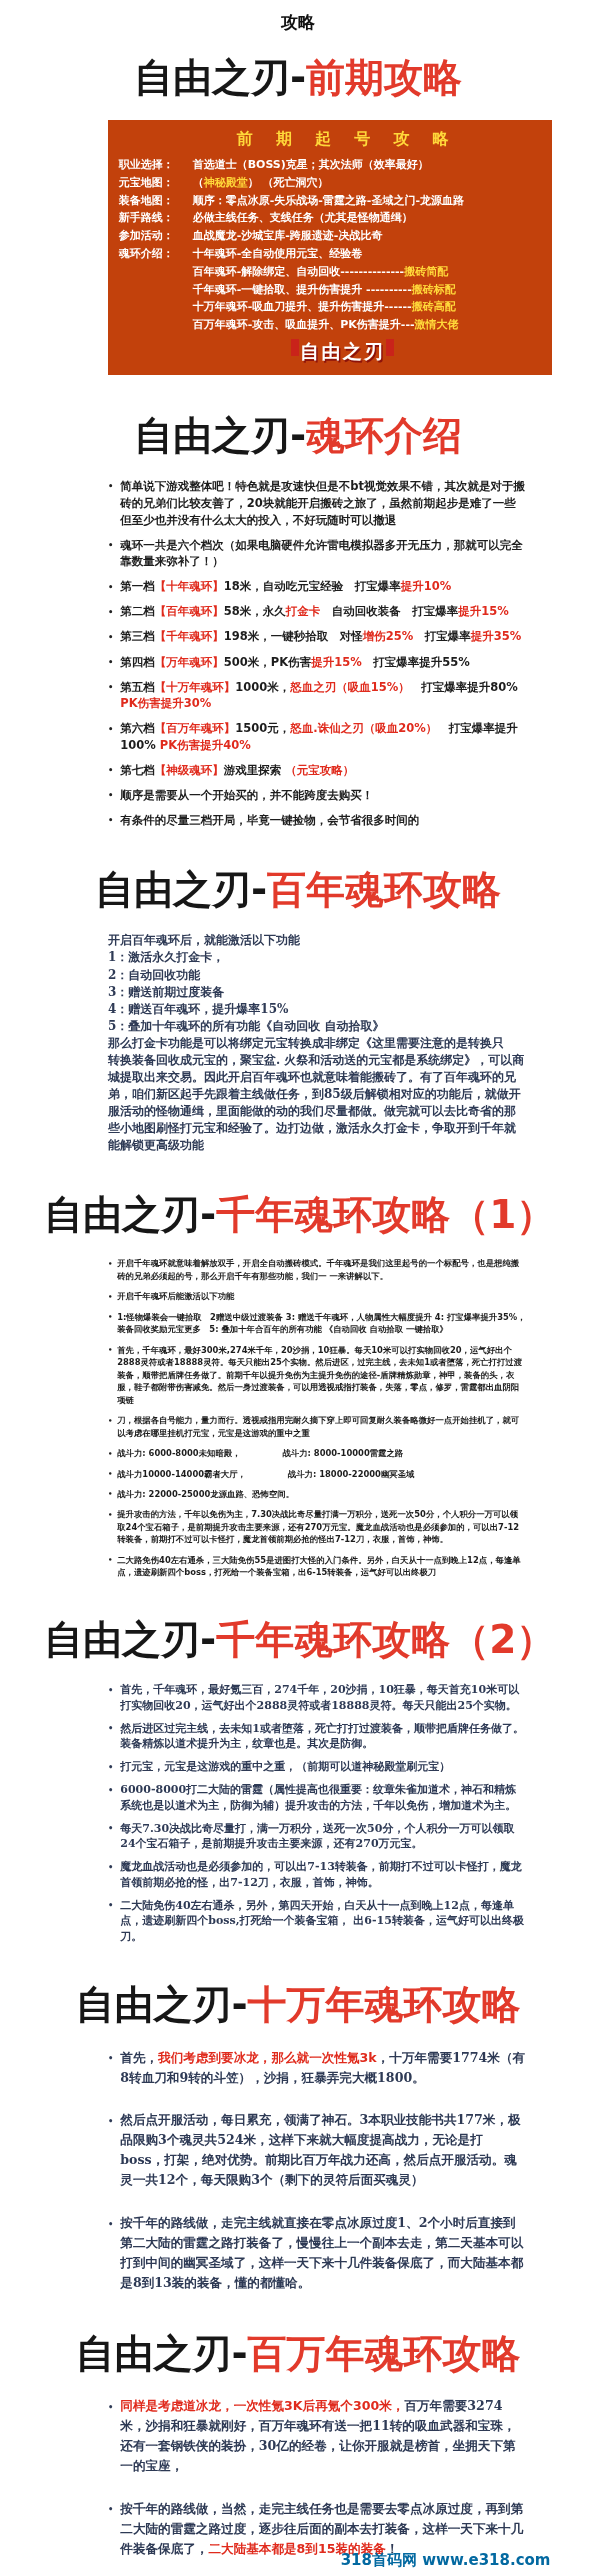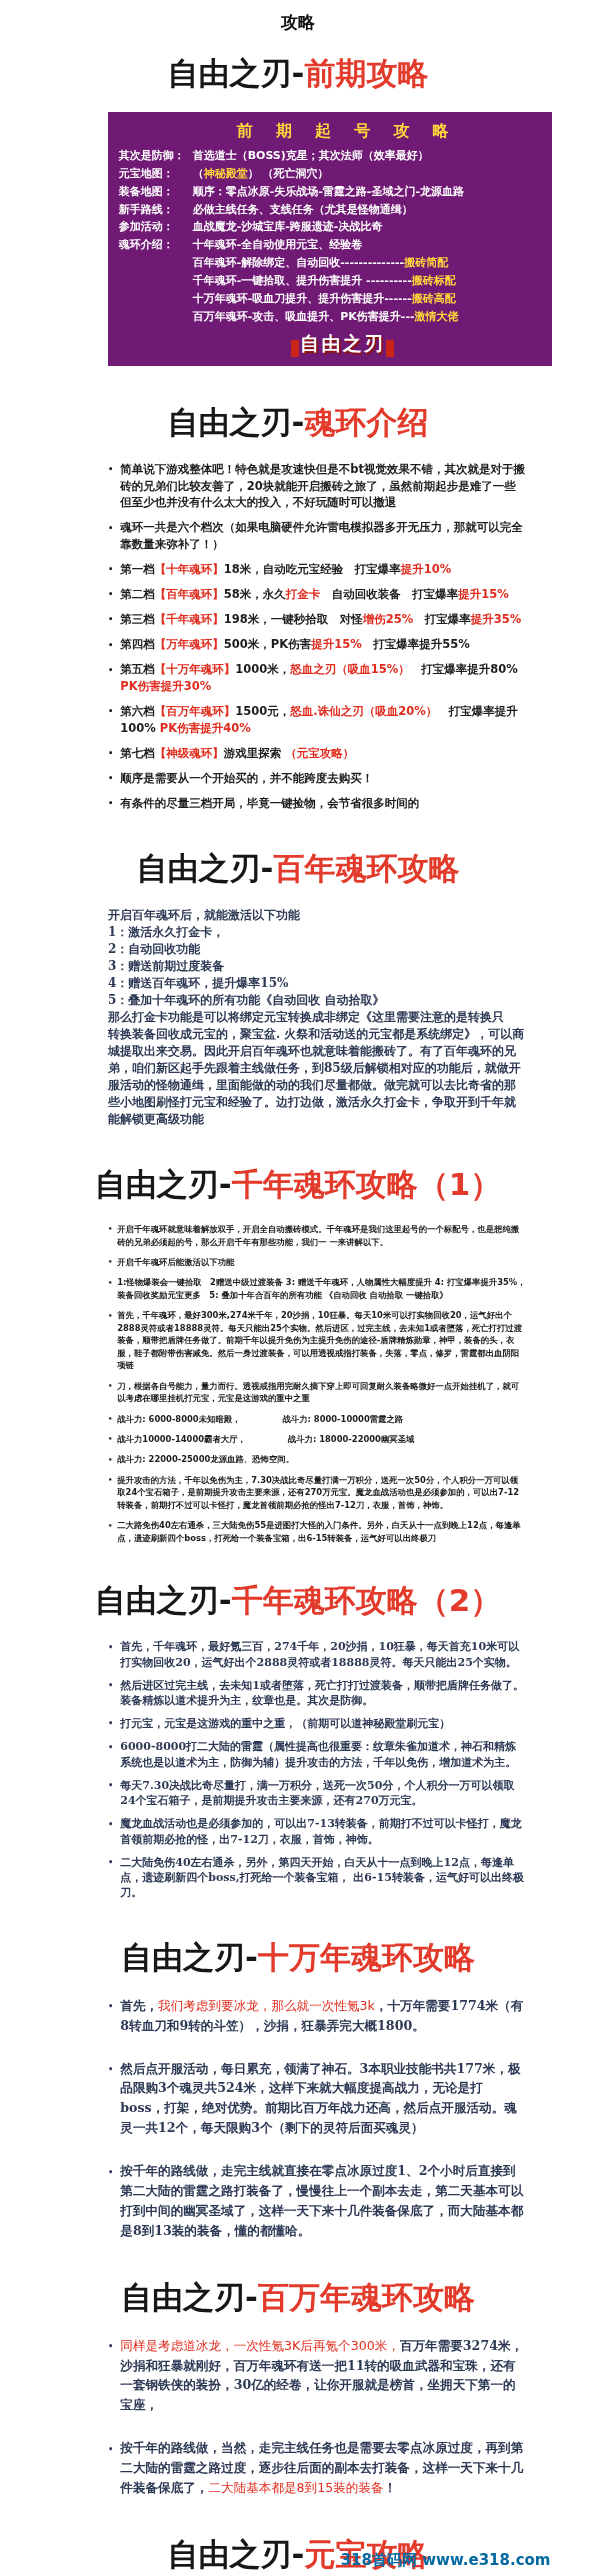--- a/index.html
+++ b/index.html
@@ -12,55 +12,55 @@
     font-family:"DejaVu Sans",sans-serif;
   }
   .doc-title{
     text-align:center;
     font-size:17px;font-weight:700;color:#111;
     padding-top:10.7px;margin:0 0 6.1px 0;
   }
   section{display:block;}
   .sec-heading{
     text-align:center;
-    font-size:31px;font-weight:900;
+    font-size:39px;font-weight:900;
     letter-spacing:0px;line-height:1.08;
     margin:40px 0 21.5px 0;
     white-space:nowrap;
   }
   section:first-of-type .sec-heading{margin-top:23px;}
   .hb{color:#171717;}
   .hr{color:#e23a2b;}
   .sec-body{padding:0 26px 0 64px;}
 
   
   .infobox{
-    background:#701a75;color:#ffffff;
+    background:#c2410c;color:#ffffff;
     width:471px;box-sizing:border-box;
     padding:9.2px 12.3px 9.2px 10.7px;
   }
   .ib-title{
     color:#ffd83a;font-size:16px;font-weight:800;
     text-align:center;letter-spacing:0.55em;text-indent:0.55em;
     margin-bottom:5.4px;
   }
   .ib-row{display:flex;font-size:11px;font-weight:700;line-height:1.62;}
   .ib-label{flex:0 0 74px;white-space:nowrap;}
   .ib-content{flex:1;}
-  .ib-logo{display:flex;justify-content:center;align-items:flex-end;gap:1px;margin-top:5.4px;}
+  .ib-logo{display:flex;justify-content:center;align-items:flex-start;gap:1px;margin-top:5.4px;}
   .logo-block{width:7.7px;height:17px;background:#c9231a;display:inline-block;}
   .logo-text{
     color:#ffffff;font-size:19px;font-weight:900;letter-spacing:2.3px;
     text-shadow:1.5px 1.5px 0 #8c120a;
   }
 
   
   .seg.y{color:#ffd83a;}
   .seg.r{color:#e02b1d;}
-  .seg.rb{color:#e02b1d;font-weight:400;font-family:"DejaVu Sans",sans-serif;}
+  .seg.rb{color:#e02b1d;font-weight:700;font-family:"DejaVu Sans",sans-serif;}
 
   
   .bullet{display:flex;}
   .dot{flex:0 0 12.3px;font-size:8.4px;padding-top:2.3px;color:#222;}
   .btext{flex:1;}
 
   .sans-md .bullet{font-size:11.5px;font-weight:700;color:#1d1d1d;line-height:1.45;margin-bottom:8.4px;}
   .sans-sm .bullet{font-size:8.4px;font-weight:700;color:#1d1d1d;line-height:1.5;margin-bottom:7.7px;}
   .sans-sm .dot{flex:0 0 9.2px;font-size:7px;padding-top:1.5px;}
 
@@ -86,21 +86,21 @@
 
 <div class="canvas">
   <h1 class="doc-title">攻略</h1>
   <div id="sections">
       <section class="section">
         <h2 class="sec-heading"><span class="hb">自由之刃-</span><span class="hr">前期攻略</span></h2>
         <div class="sec-body sans-md">
           <div class="infobox">
             <div class="ib-title">前 期 起 号 攻 略</div>
             <div class="ib-row">
-              <span class="ib-label">其次是防御：</span>
+              <span class="ib-label">职业选择：</span>
               <span class="ib-content"><span class="seg ">首选道士（BOSS)克星；其次法师（效率最好）</span></span>
             </div>
             <div class="ib-row">
               <span class="ib-label">元宝地图：</span>
               <span class="ib-content"><span class="seg ">（</span><span class="seg y">神秘殿堂</span><span class="seg ">） （死亡洞穴）</span></span>
             </div>
             <div class="ib-row">
               <span class="ib-label">装备地图：</span>
               <span class="ib-content"><span class="seg ">顺序：零点冰原-失乐战场-雷霆之路-圣域之门-龙源血路</span></span>
             </div>

